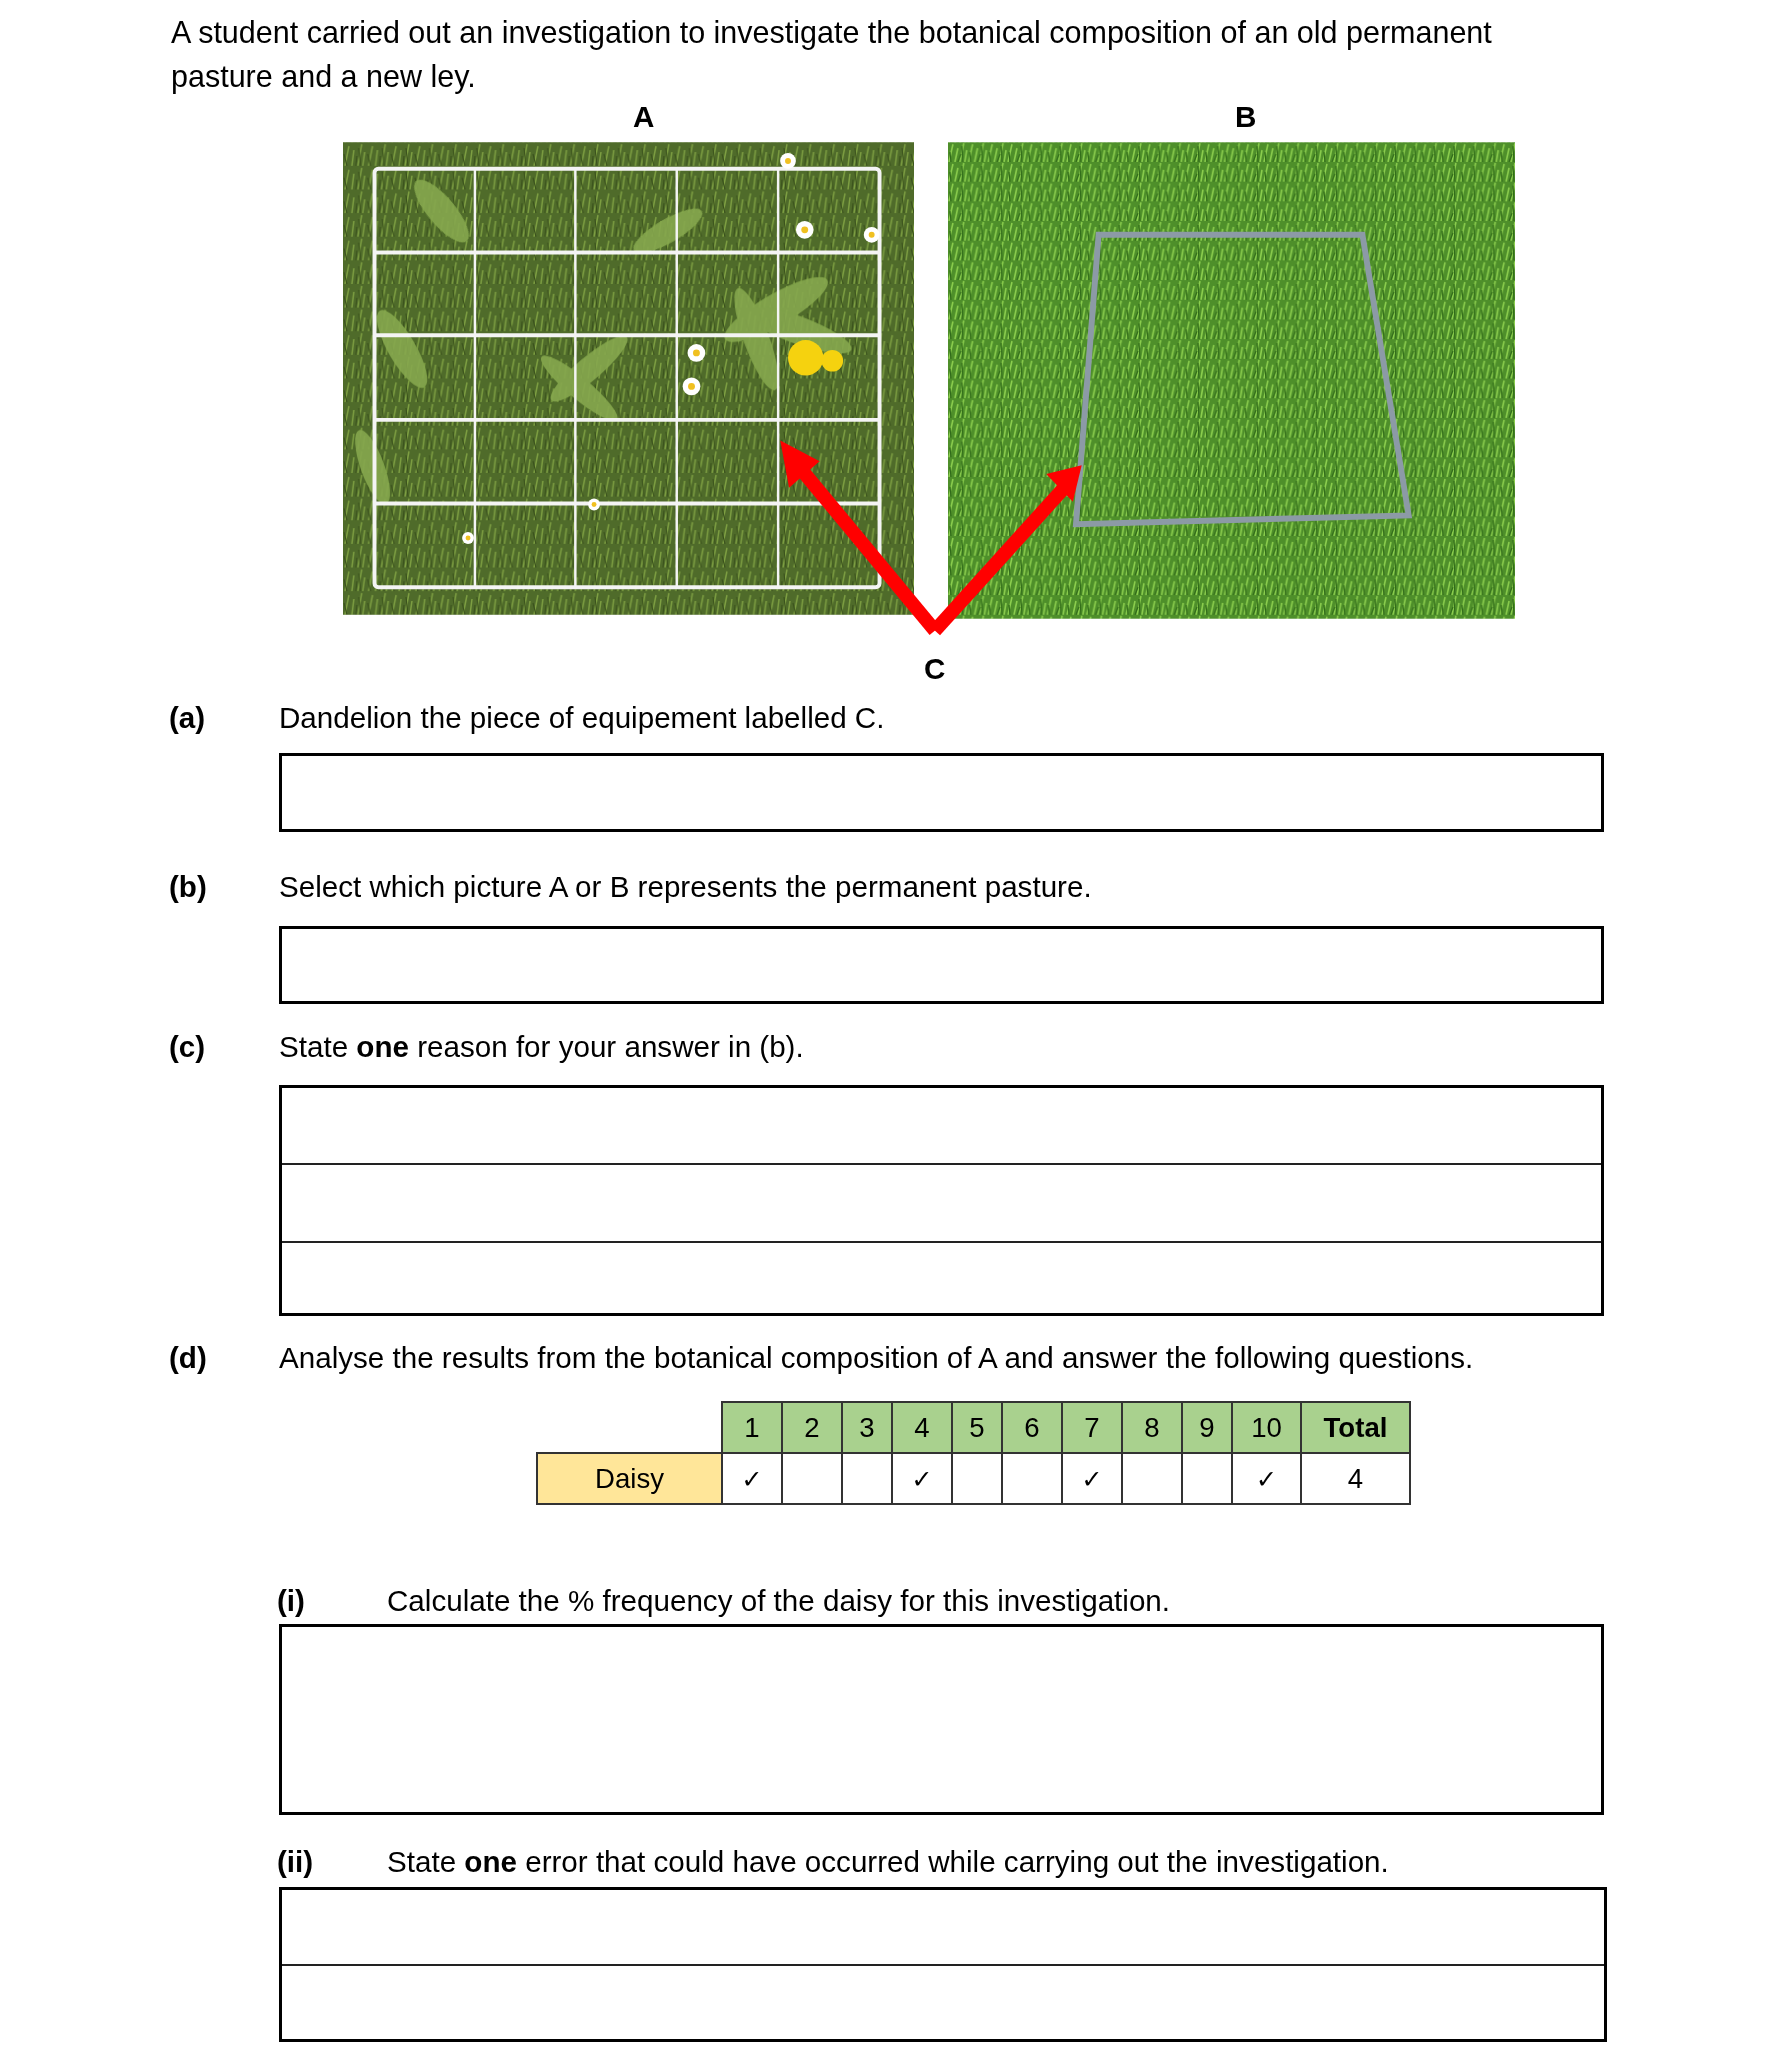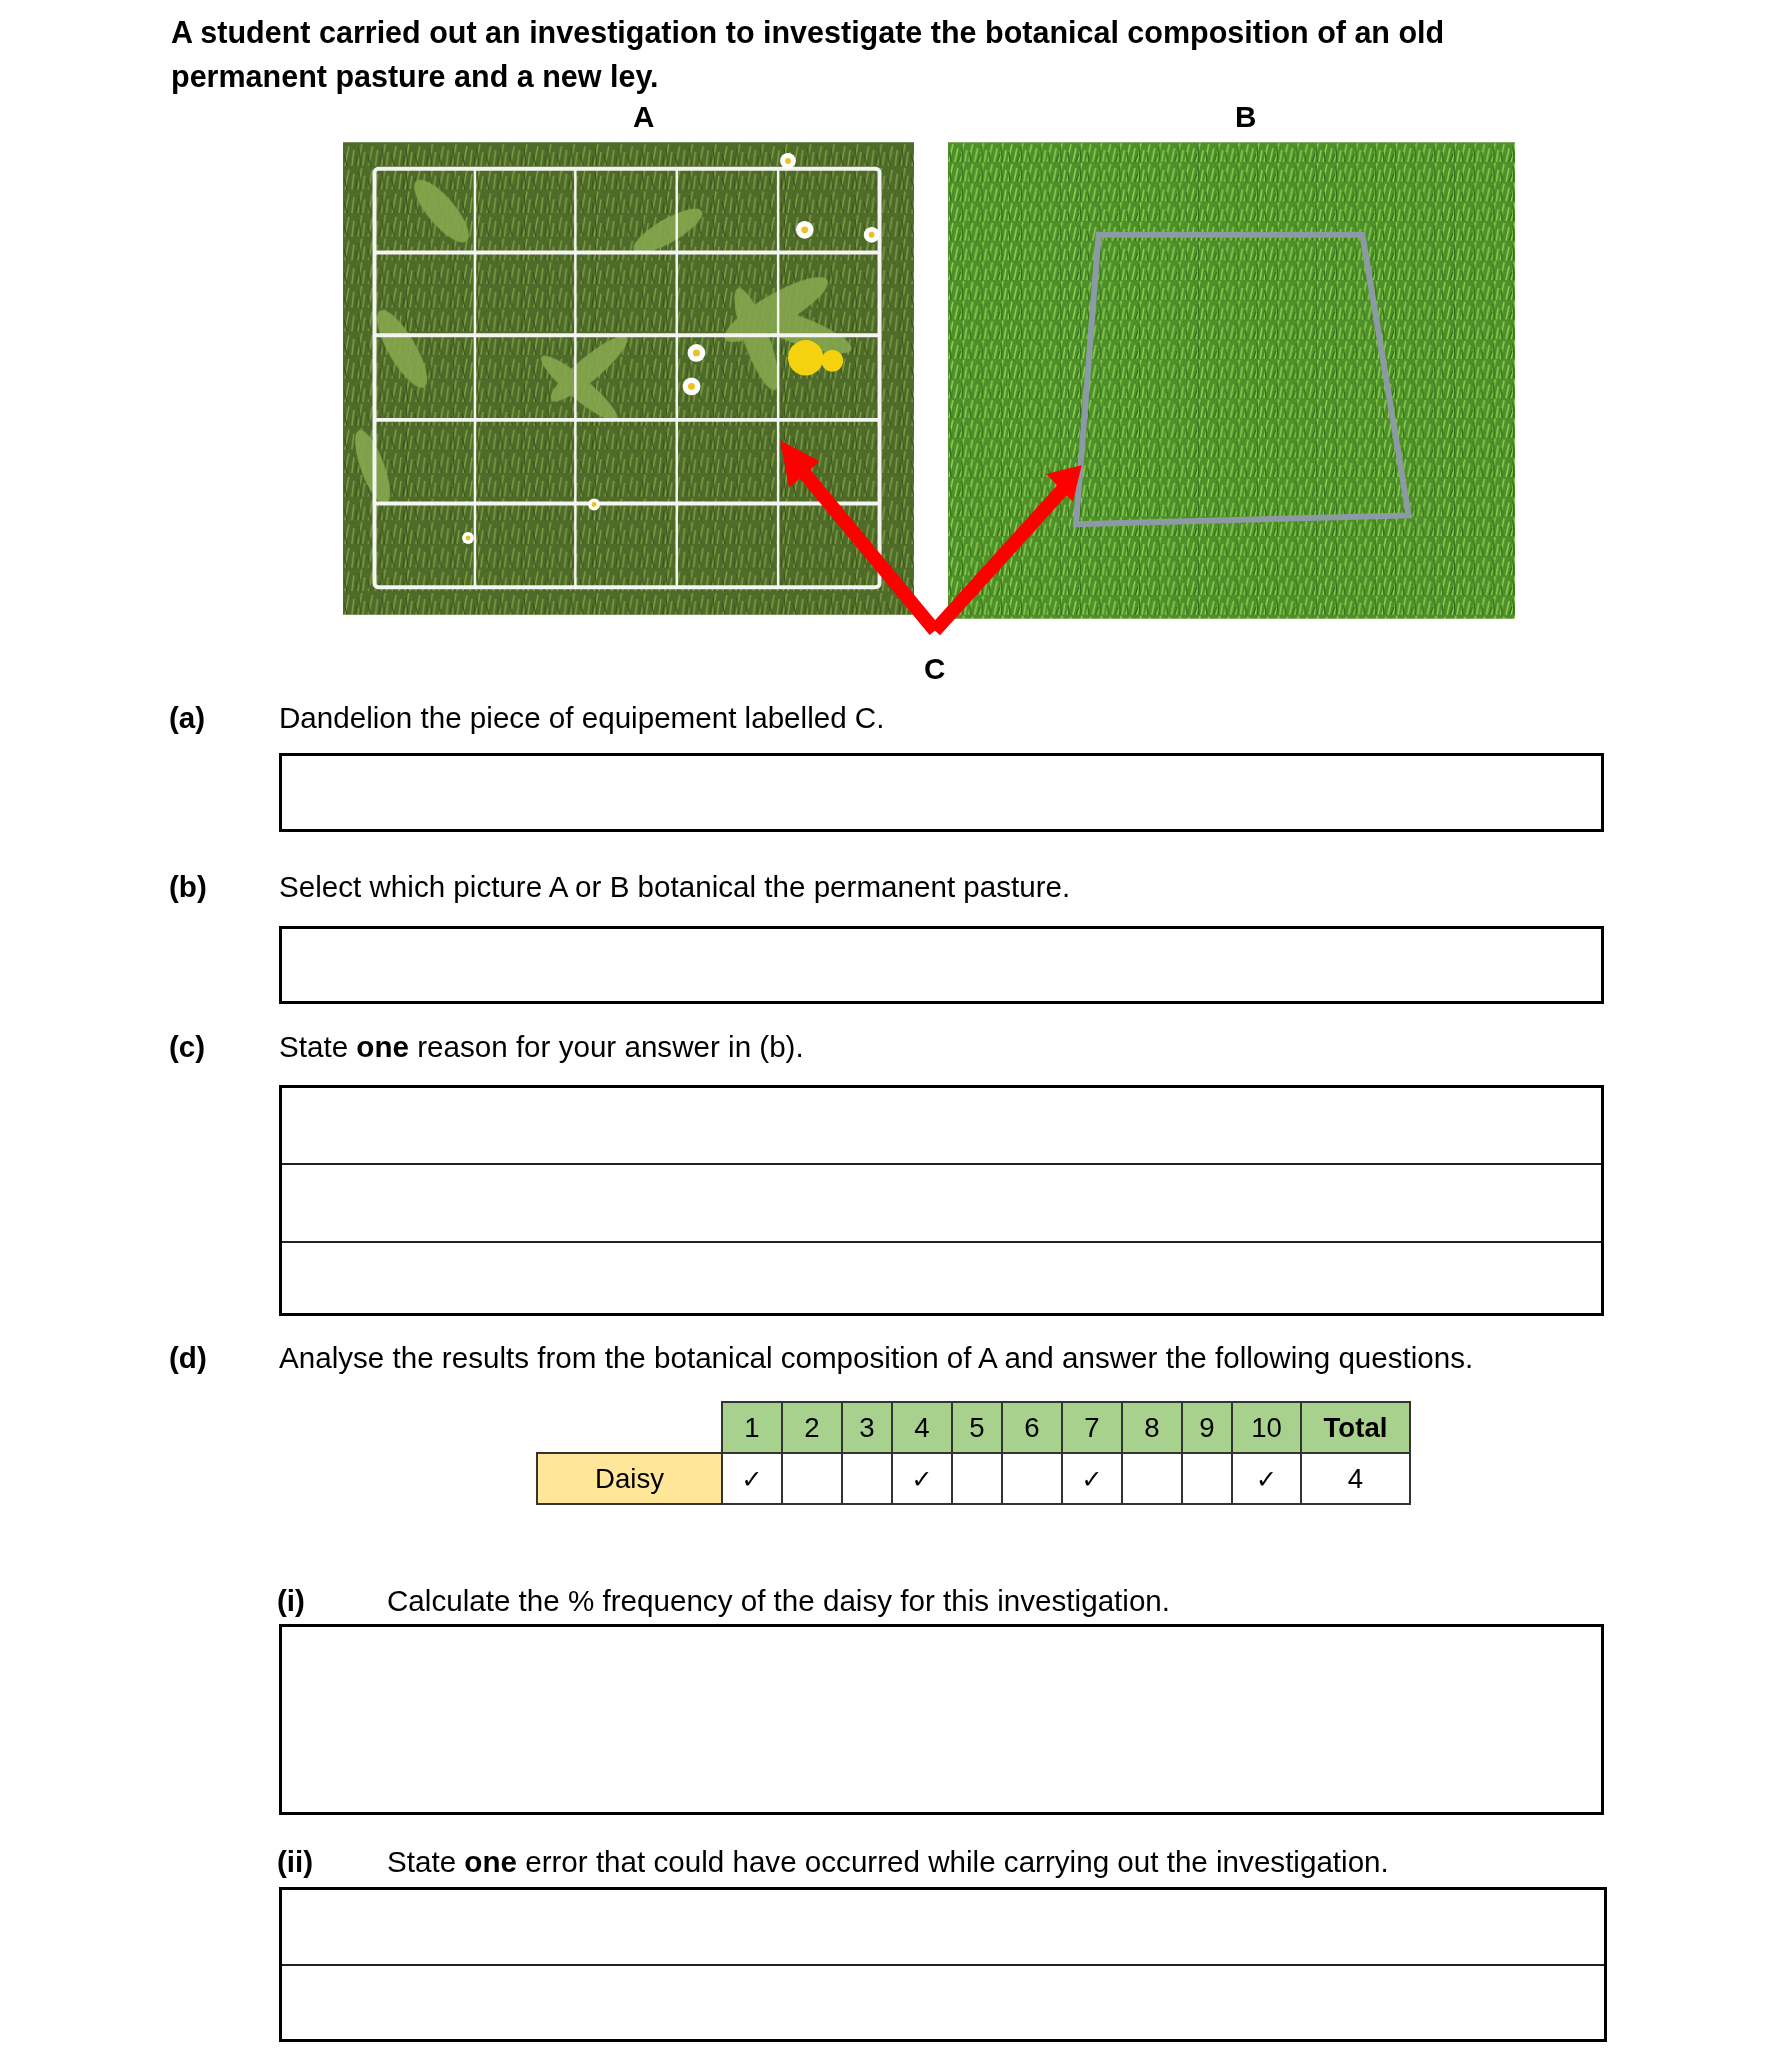--- a/index.html
+++ b/index.html
@@ -1,19 +1,19 @@
 <!DOCTYPE html>
 <html><head>
 <meta charset="utf-8">
 <style>
   html, body { margin:0; padding:0; background:#ffffff; }
   body { width:1791px; height:2061px; position:relative; overflow:hidden;
          font-family:"Liberation Sans", "DejaVu Sans", sans-serif; color:#000; }
   .abs { position:absolute; }
-  .intro { left:171px; top:9.9px; width:1379px; font-size:30.5px; line-height:44px;font-weight:bold; }
+  .intro { left:171px; top:9.9px; width:1379px; font-size:30.5px; line-height:44px; }
   .img-label { font-weight:bold; font-size:29.6px; }
   .photo { position:absolute; overflow:hidden; }
   .photo svg { display:block; }
   .qlabel { position:absolute; font-weight:bold; font-size:29.6px; left:169px; }
   .qtext { position:absolute; font-size:29.6px; left:279px; white-space:nowrap; }
   .subl { position:absolute; font-weight:bold; font-size:29.6px; left:277px; }
   .subt { position:absolute; font-size:29.6px; left:387px; white-space:nowrap; }
   .ansbox { position:absolute; left:279px; width:1325px; border:3px solid #000; box-sizing:border-box; background:#fff; }
   .ansline { position:absolute; left:0; right:0; border-top:2px solid #222; }
   table.results { position:absolute; left:536px; top:1401px; border-collapse:collapse; font-size:27.6px; }
@@ -114,21 +114,21 @@
   </g>
 </svg>
 
 <div class="abs img-label" style="left:924px; top:652px;">C</div>
 
 <div class="qlabel" style="top:701px;">(a)</div>
 <div class="qtext" style="top:701px;">Dandelion the piece of equipement labelled C.</div>
 <div class="ansbox" style="top:753px; height:79px;"></div>
 
 <div class="qlabel" style="top:870px;">(b)</div>
-<div class="qtext" style="top:870px;">Select which picture A or B botanical the permanent pasture.</div>
+<div class="qtext" style="top:870px;">Select which picture A or B represents the permanent pasture.</div>
 <div class="ansbox" style="top:926px; height:78px;"></div>
 
 <div class="qlabel" style="top:1030px;">(c)</div>
 <div class="qtext" style="top:1030px;"><span>State </span><b>one</b><span> reason for your answer in (b).</span></div>
 <div class="ansbox" style="top:1085px; height:231px;">
   <div class="ansline" style="top:75px;"></div>
   <div class="ansline" style="top:153px;"></div>
 </div>
 
 <div class="qlabel" style="top:1341px;">(d)</div>

